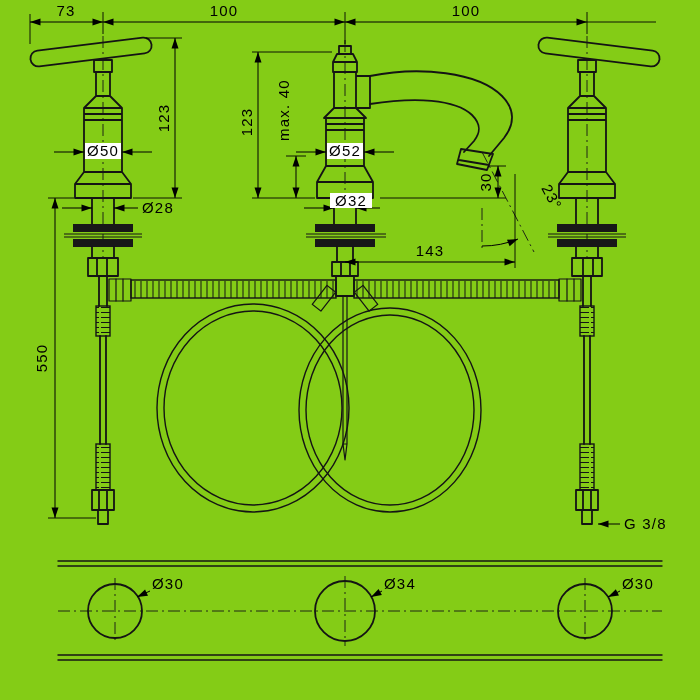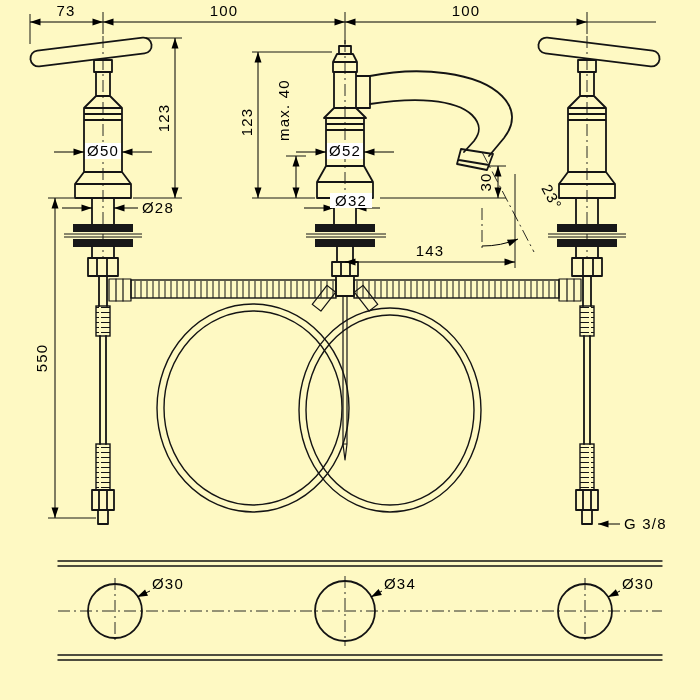--- a/index.html
+++ b/index.html
@@ -1,17 +1,17 @@
 <!DOCTYPE html>
 <html><head>
 <meta charset="utf-8">
 <title>Faucet installation drawing</title>
 <style>
   html,body{margin:0;padding:0;background:#fff;}
-  .stage{width:700px;height:700px;background:#fef9c3;position:relative;overflow:hidden;}
+  .stage{width:700px;height:700px;background:#84cc16;position:relative;overflow:hidden;}
   .o{fill:none;stroke:#141414;stroke-width:1.8;stroke-linejoin:round;stroke-linecap:round;}
   .thin{stroke-width:1.2;}
   .thin2{stroke-width:1.4;}
   .tl{fill:none;stroke:#141414;stroke-width:1;}
   .dark{fill:#181818;stroke:none;}
   .rib{fill:url(#ribsH);stroke:#141414;stroke-width:1.4;}
   .hose{fill:url(#ribsV);stroke:#141414;stroke-width:1.4;}
   .cl{fill:none;stroke:#141414;stroke-width:.9;stroke-dasharray:12 4 2 4;}
   .dim{fill:none;stroke:#000;stroke-width:1;}
   .ext{fill:none;stroke:#000;stroke-width:.9;}

